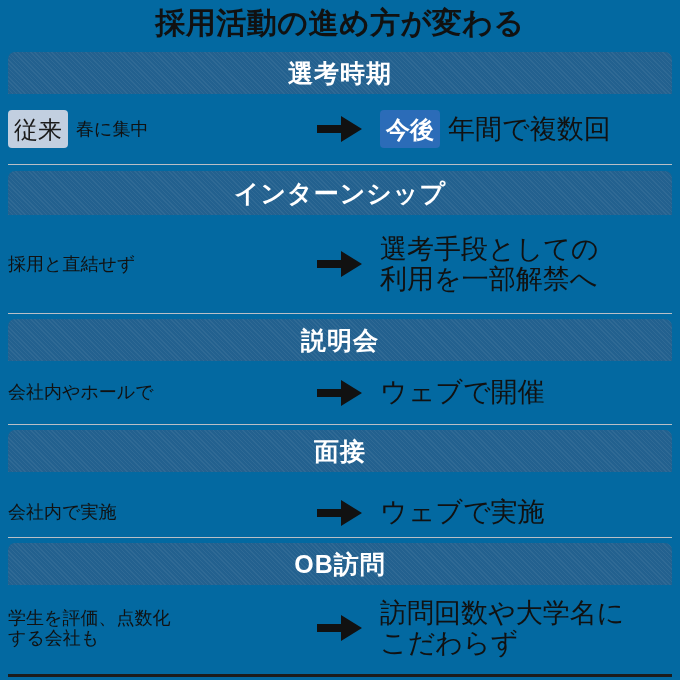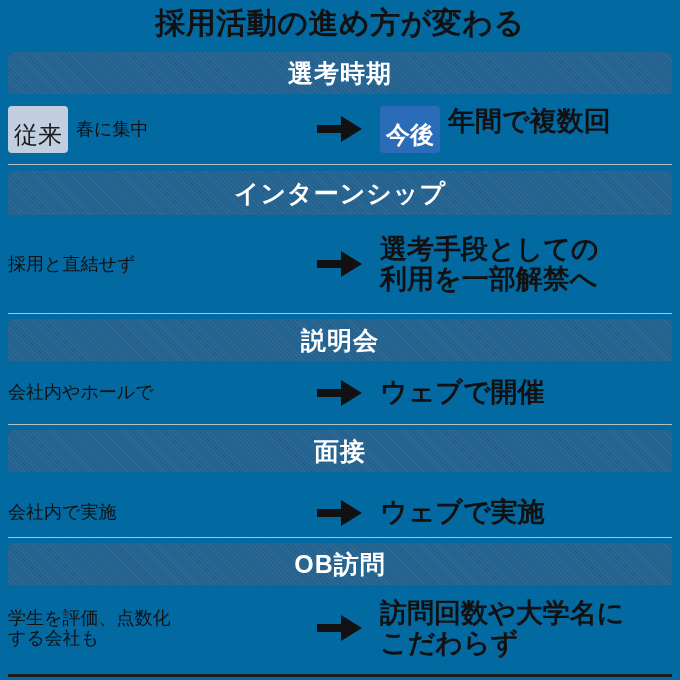--- a/index.html
+++ b/index.html
@@ -102,46 +102,46 @@
   }
 
   .arrow-glyph {
     display: block;
     width: 46px;
     height: 30px;
   }
 
   .body-right {
     display: flex;
-    align-items: flex-start;
+    align-items: center;
     box-sizing: border-box;
   }
 
   .before-text {
     font-size: 18px;
     font-weight: normal;
     color: #111111;
     line-height: 1.12;
     white-space: pre-line;
   }
 
   .after-text {
     font-size: 27px;
-    font-weight: bold;
+    font-weight: normal;
     color: #111111;
     line-height: 1.12;
     white-space: pre-line;
   }
 
   
   .badge {
     display: inline-block;
     font-size: 24px;
     line-height: 1;
-    padding: 17px 6px 6px 6px;
+    padding: 8px 6px 6px 6px;
     border-radius: 4px;
     margin-right: 8px;
     white-space: nowrap;
   }
   .badge-before {
     background: #c2cfe0;
     color: #1b1b1b;
     font-weight: normal;
   }
   .badge-after {

